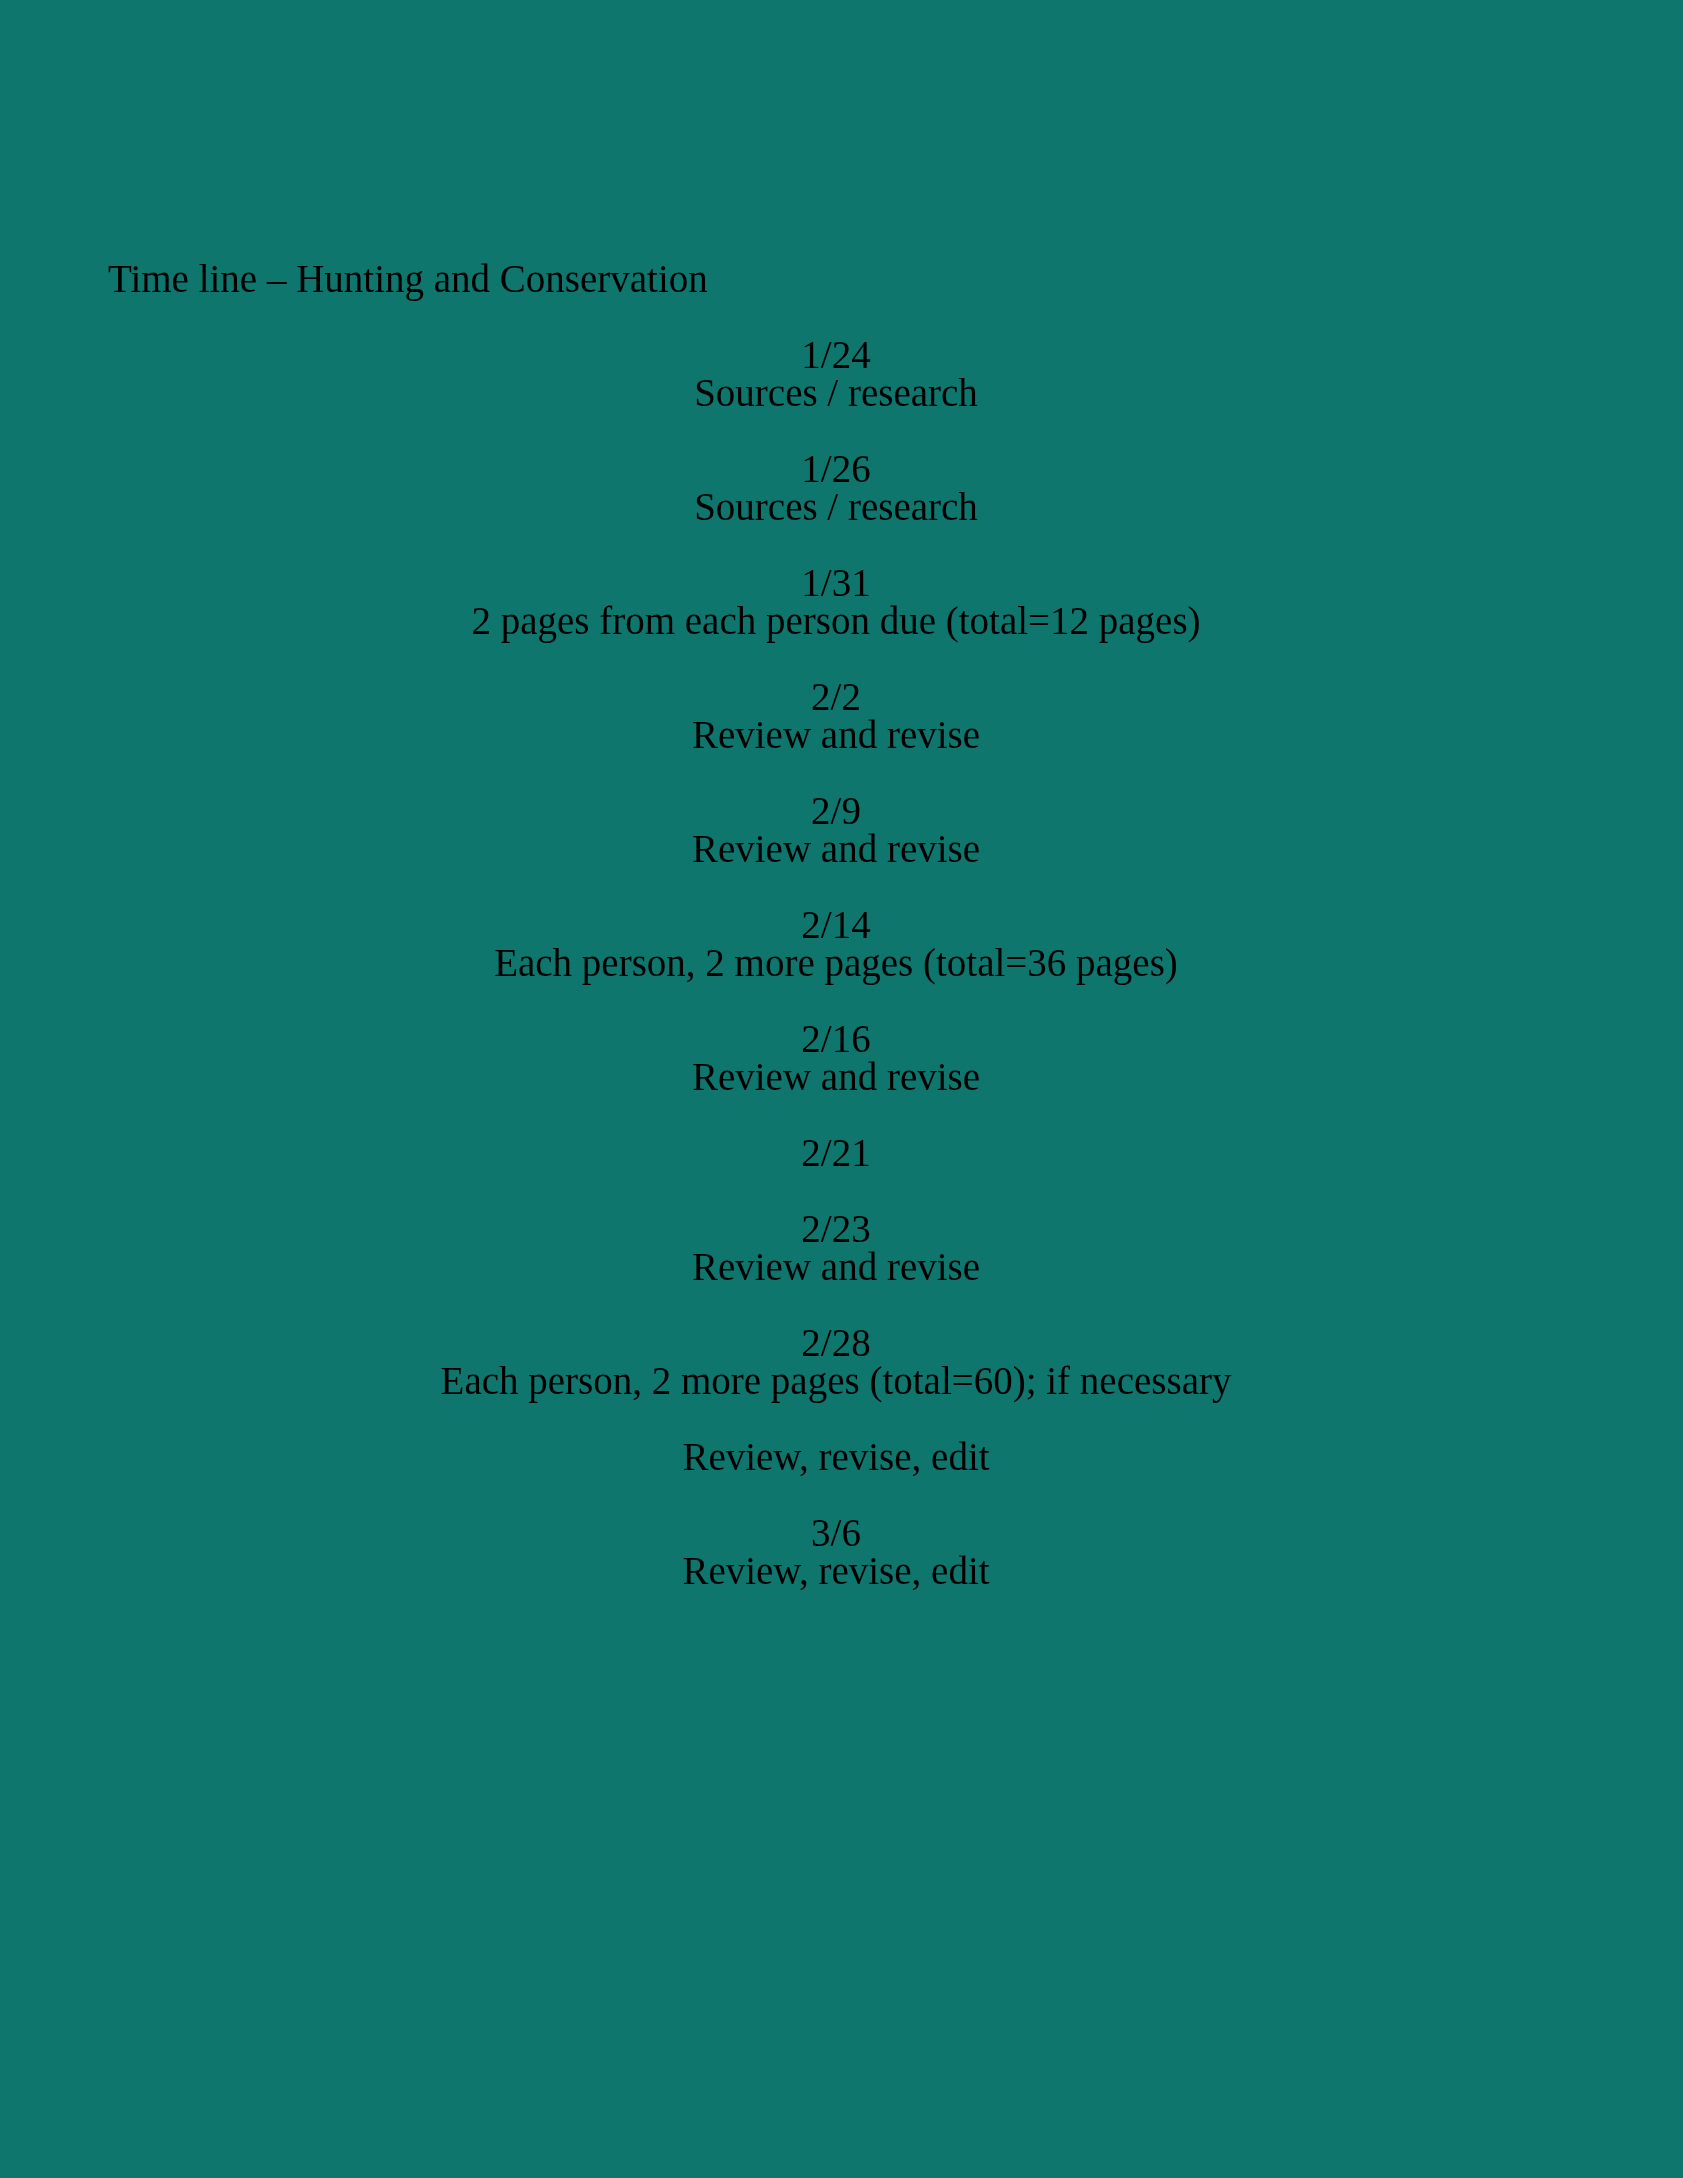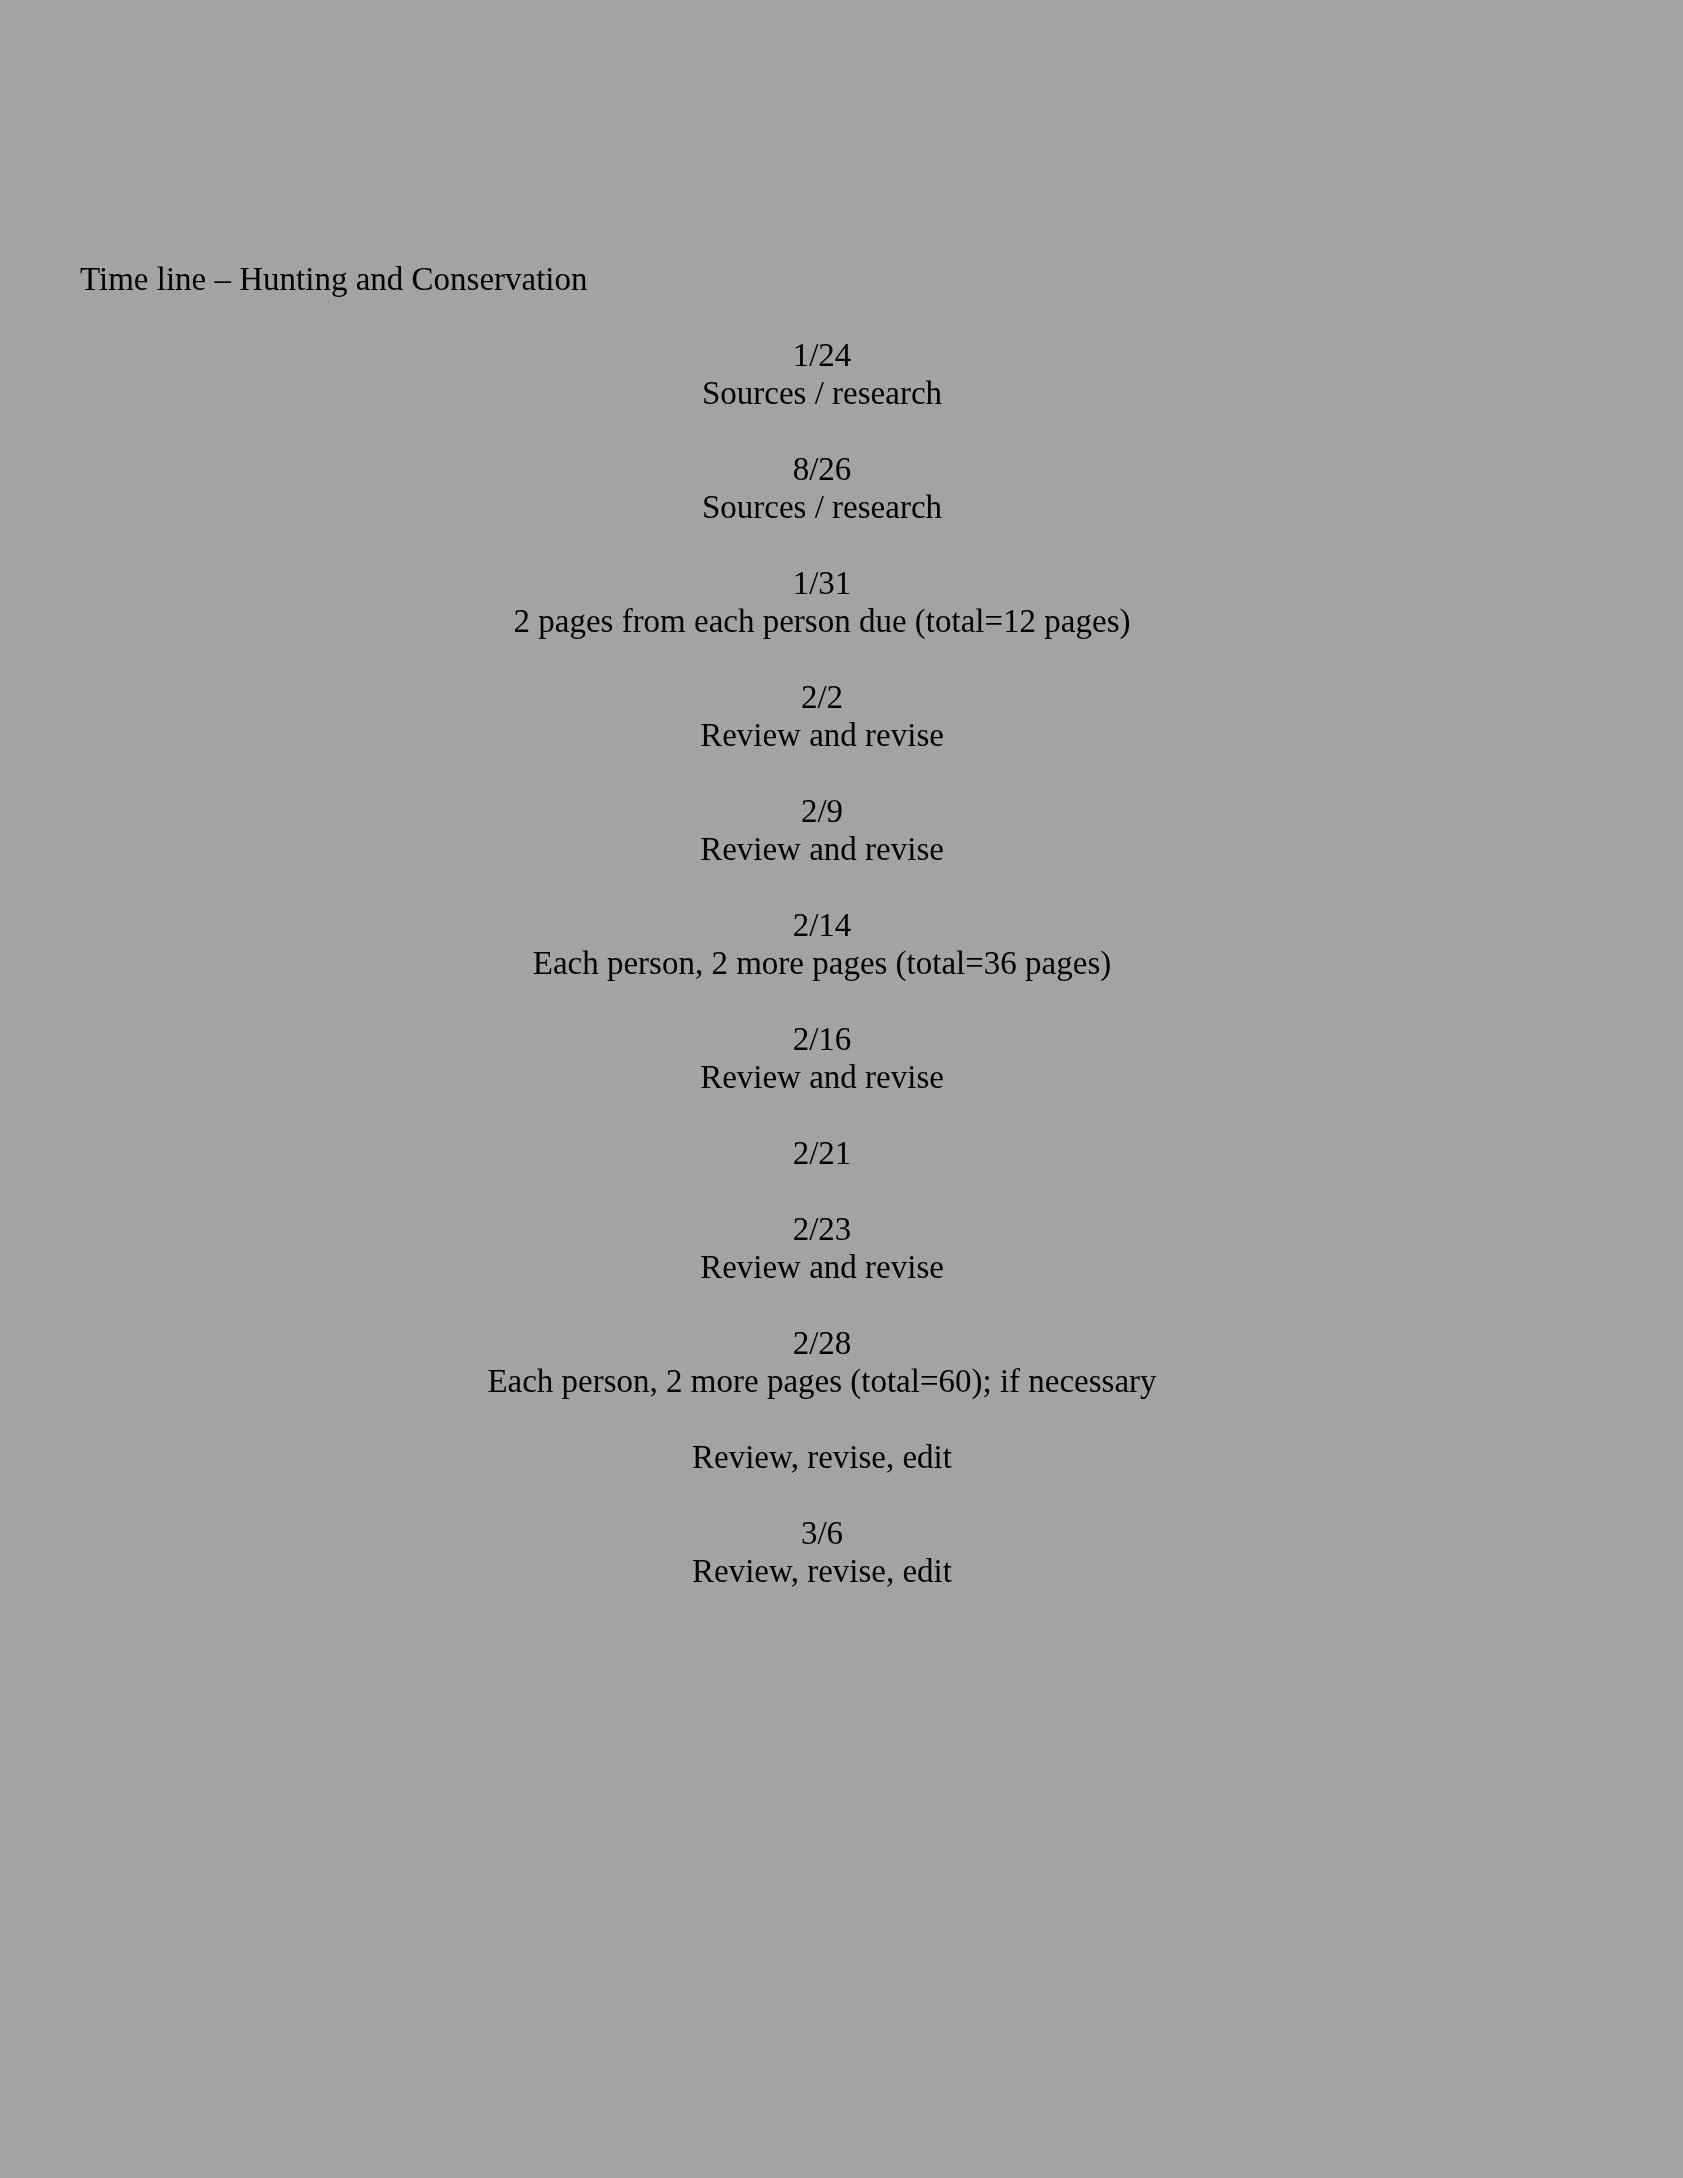--- a/index.html
+++ b/index.html
@@ -4,27 +4,27 @@
 <style>
   html, body {
     margin: 0;
     padding: 0;
     background: #ffffff;
   }
   .page {
     position: relative;
     width: 1683px;
     height: 2178px;
-    background: #a3a3a3;
+    background: #0f766e;
     color: #000000;
     font-family: "Liberation Serif", "DejaVu Serif", serif;
-    font-size: 33px;
+    font-size: 39px;
     line-height: 38px;
     box-sizing: border-box;
-    padding: 260px 119px 0 80px;
+    padding: 260px 119px 0 108px;
     overflow: hidden;
   }
   .doc-title {
     margin: 0 0 38px 0;
   }
   .entry {
     margin: 0 0 38px 0;
     text-align: center;
   }
   .entry-date, .entry-task {
@@ -36,21 +36,21 @@
 
 <div class="page">
   <p class="doc-title">Time line – Hunting and Conservation</p>
   <div id="entries">
   <div class="entry">
     <div class="entry-date">1/24</div>
     <div class="entry-task">Sources / research</div>
   </div>
 
   <div class="entry">
-    <div class="entry-date">8/26</div>
+    <div class="entry-date">1/26</div>
     <div class="entry-task">Sources / research</div>
   </div>
 
   <div class="entry">
     <div class="entry-date">1/31</div>
     <div class="entry-task">2 pages from each person due (total=12 pages)</div>
   </div>
 
   <div class="entry">
     <div class="entry-date">2/2</div>

